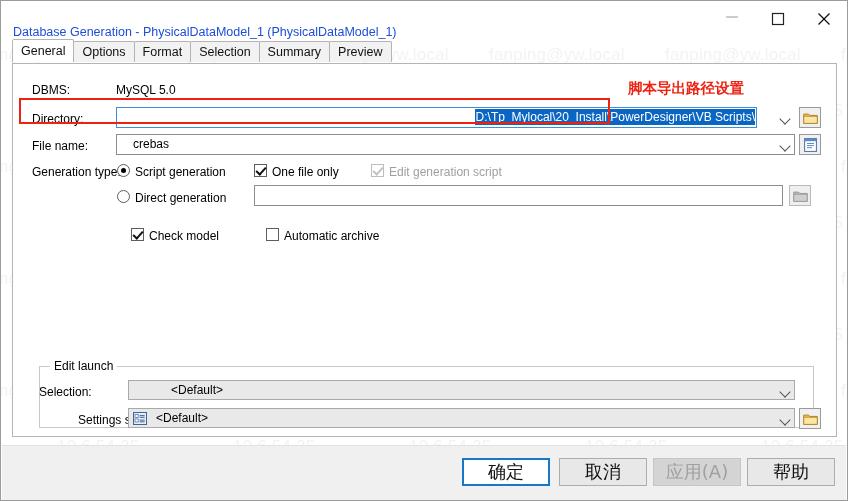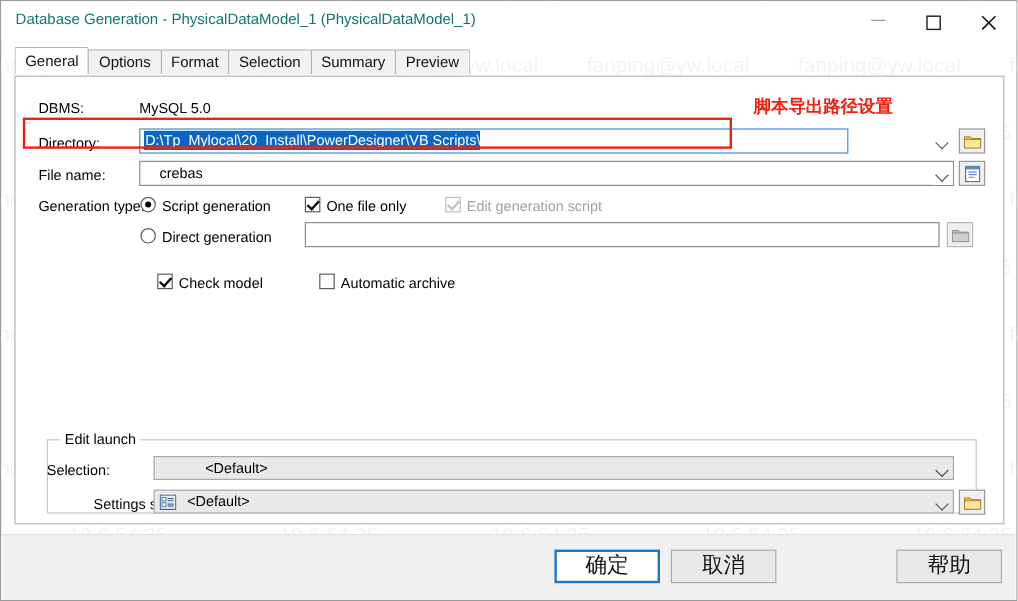--- a/index.html
+++ b/index.html
@@ -48,23 +48,23 @@
     position: absolute;
     left: 0; top: 0;
     width: 846px;
     height: 32px;
     background: #ffffff;
     z-index: 20;
   }
   #title-text {
     position: absolute;
     left: 12px;
-    top: 8px;
+    top: 24px;
     font-size: 12.5px;
-    color: #0f766e;
+    color: #1d4ed8;
     white-space: nowrap;
   }
   .wbtn {
     position: absolute;
     top: 0;
     width: 46px;
     height: 31px;
     cursor: default;
   }
   .wbtn svg { position: absolute; left: 16px; top: 11px; }
@@ -358,21 +358,21 @@
     <div class="tab">Summary</div>
     <div class="tab">Preview</div>
   </div>
 
   <div id="tabpage">
 
     <div class="lbl" style="left:19px; top:19px;">DBMS:</div>
     <div class="lbl" style="left:103px; top:19px;">MySQL 5.0</div>
 
     <div class="lbl" style="left:19px; top:48px;">Directory:</div>
-    <div class="field focused" style="left:103px; top:43px; width:591px;"><span class="sel-text">D:\Tp_Mylocal\20_Install\PowerDesigner\VB Scripts\</span><span class="caret"></span></div>
+    <div class="field focused" style="left:103px; top:43px; width:641px;text-align:right;"><span class="sel-text">D:\Tp_Mylocal\20_Install\PowerDesigner\VB Scripts\</span><span class="caret"></span></div>
     <div class="combo-arrow" style="left:764px; top:44px;"></div>
     <div class="sqbtn" style="left:786px; top:43px;">
       <svg class="folder-ico" viewBox="0 0 16 13">
         <path d="M0.7,2.2 h5.2 l1.3,1.5 h8.1 v8.6 h-14.6 z" fill="#f7c14b" stroke="#9c6f14" stroke-width="0.8"></path>
         <path d="M0.7,4.6 h14.6 v7.7 h-14.6 z" fill="#ffe6a0" stroke="#9c6f14" stroke-width="0.7"></path>
       </svg>
     </div>
 
     <div class="lbl" style="left:19px; top:75px;">File name:</div>
     <div class="field" style="left:103px; top:70px; width:679px;padding-left:16px;"><span>crebas</span></div>
@@ -443,16 +443,17 @@
       </svg>
     </div>
   </div>
 
   <div id="redbox" style="left:18px; top:97px; width:591px; height:26px;"></div>
   <div id="redtext" style="left:627px; top:78px;">脚本导出路径设置</div>
 
   <div id="buttonbar">
     <div class="dlgbtn default" style="left:460px; top:12px;">确定</div>
     <div class="dlgbtn" style="left:557px; top:12px;">取消</div>
+    <div class="dlgbtn disabled" style="left:651px; top:12px;">应用(A)</div>
     <div class="dlgbtn" style="left:745px; top:12px;">帮助</div>
   </div>
 
 </div>
 
 </body></html>

